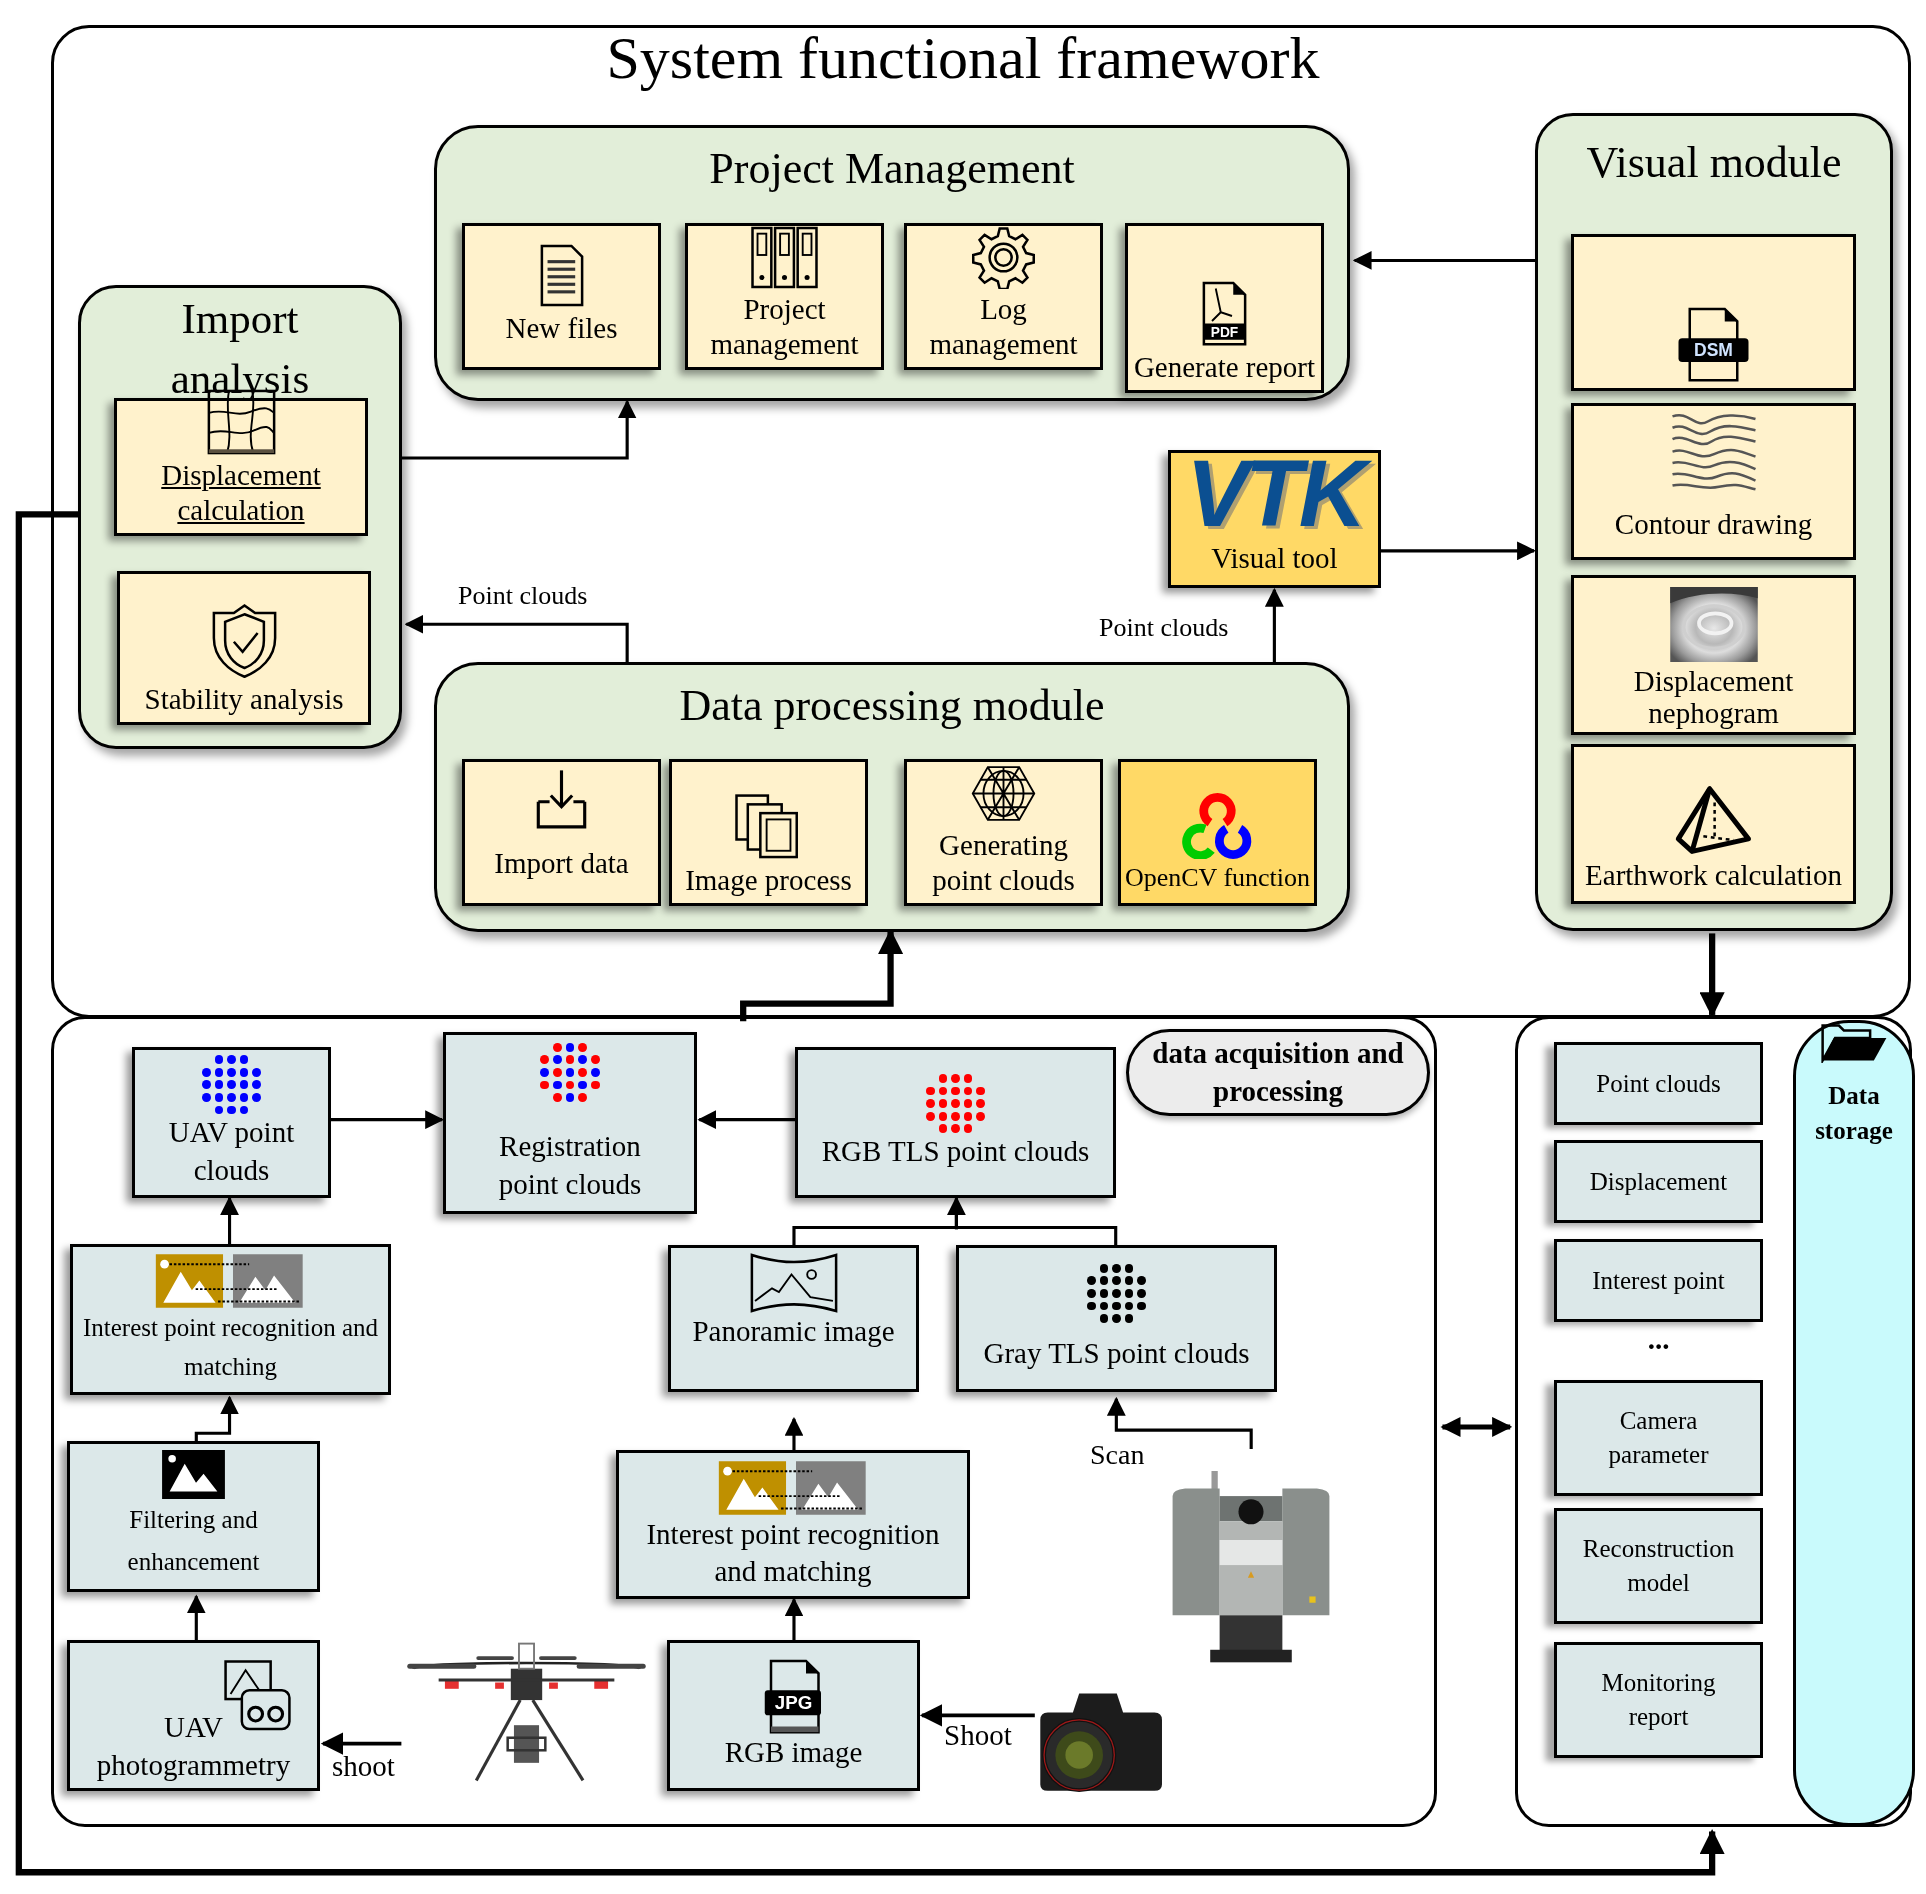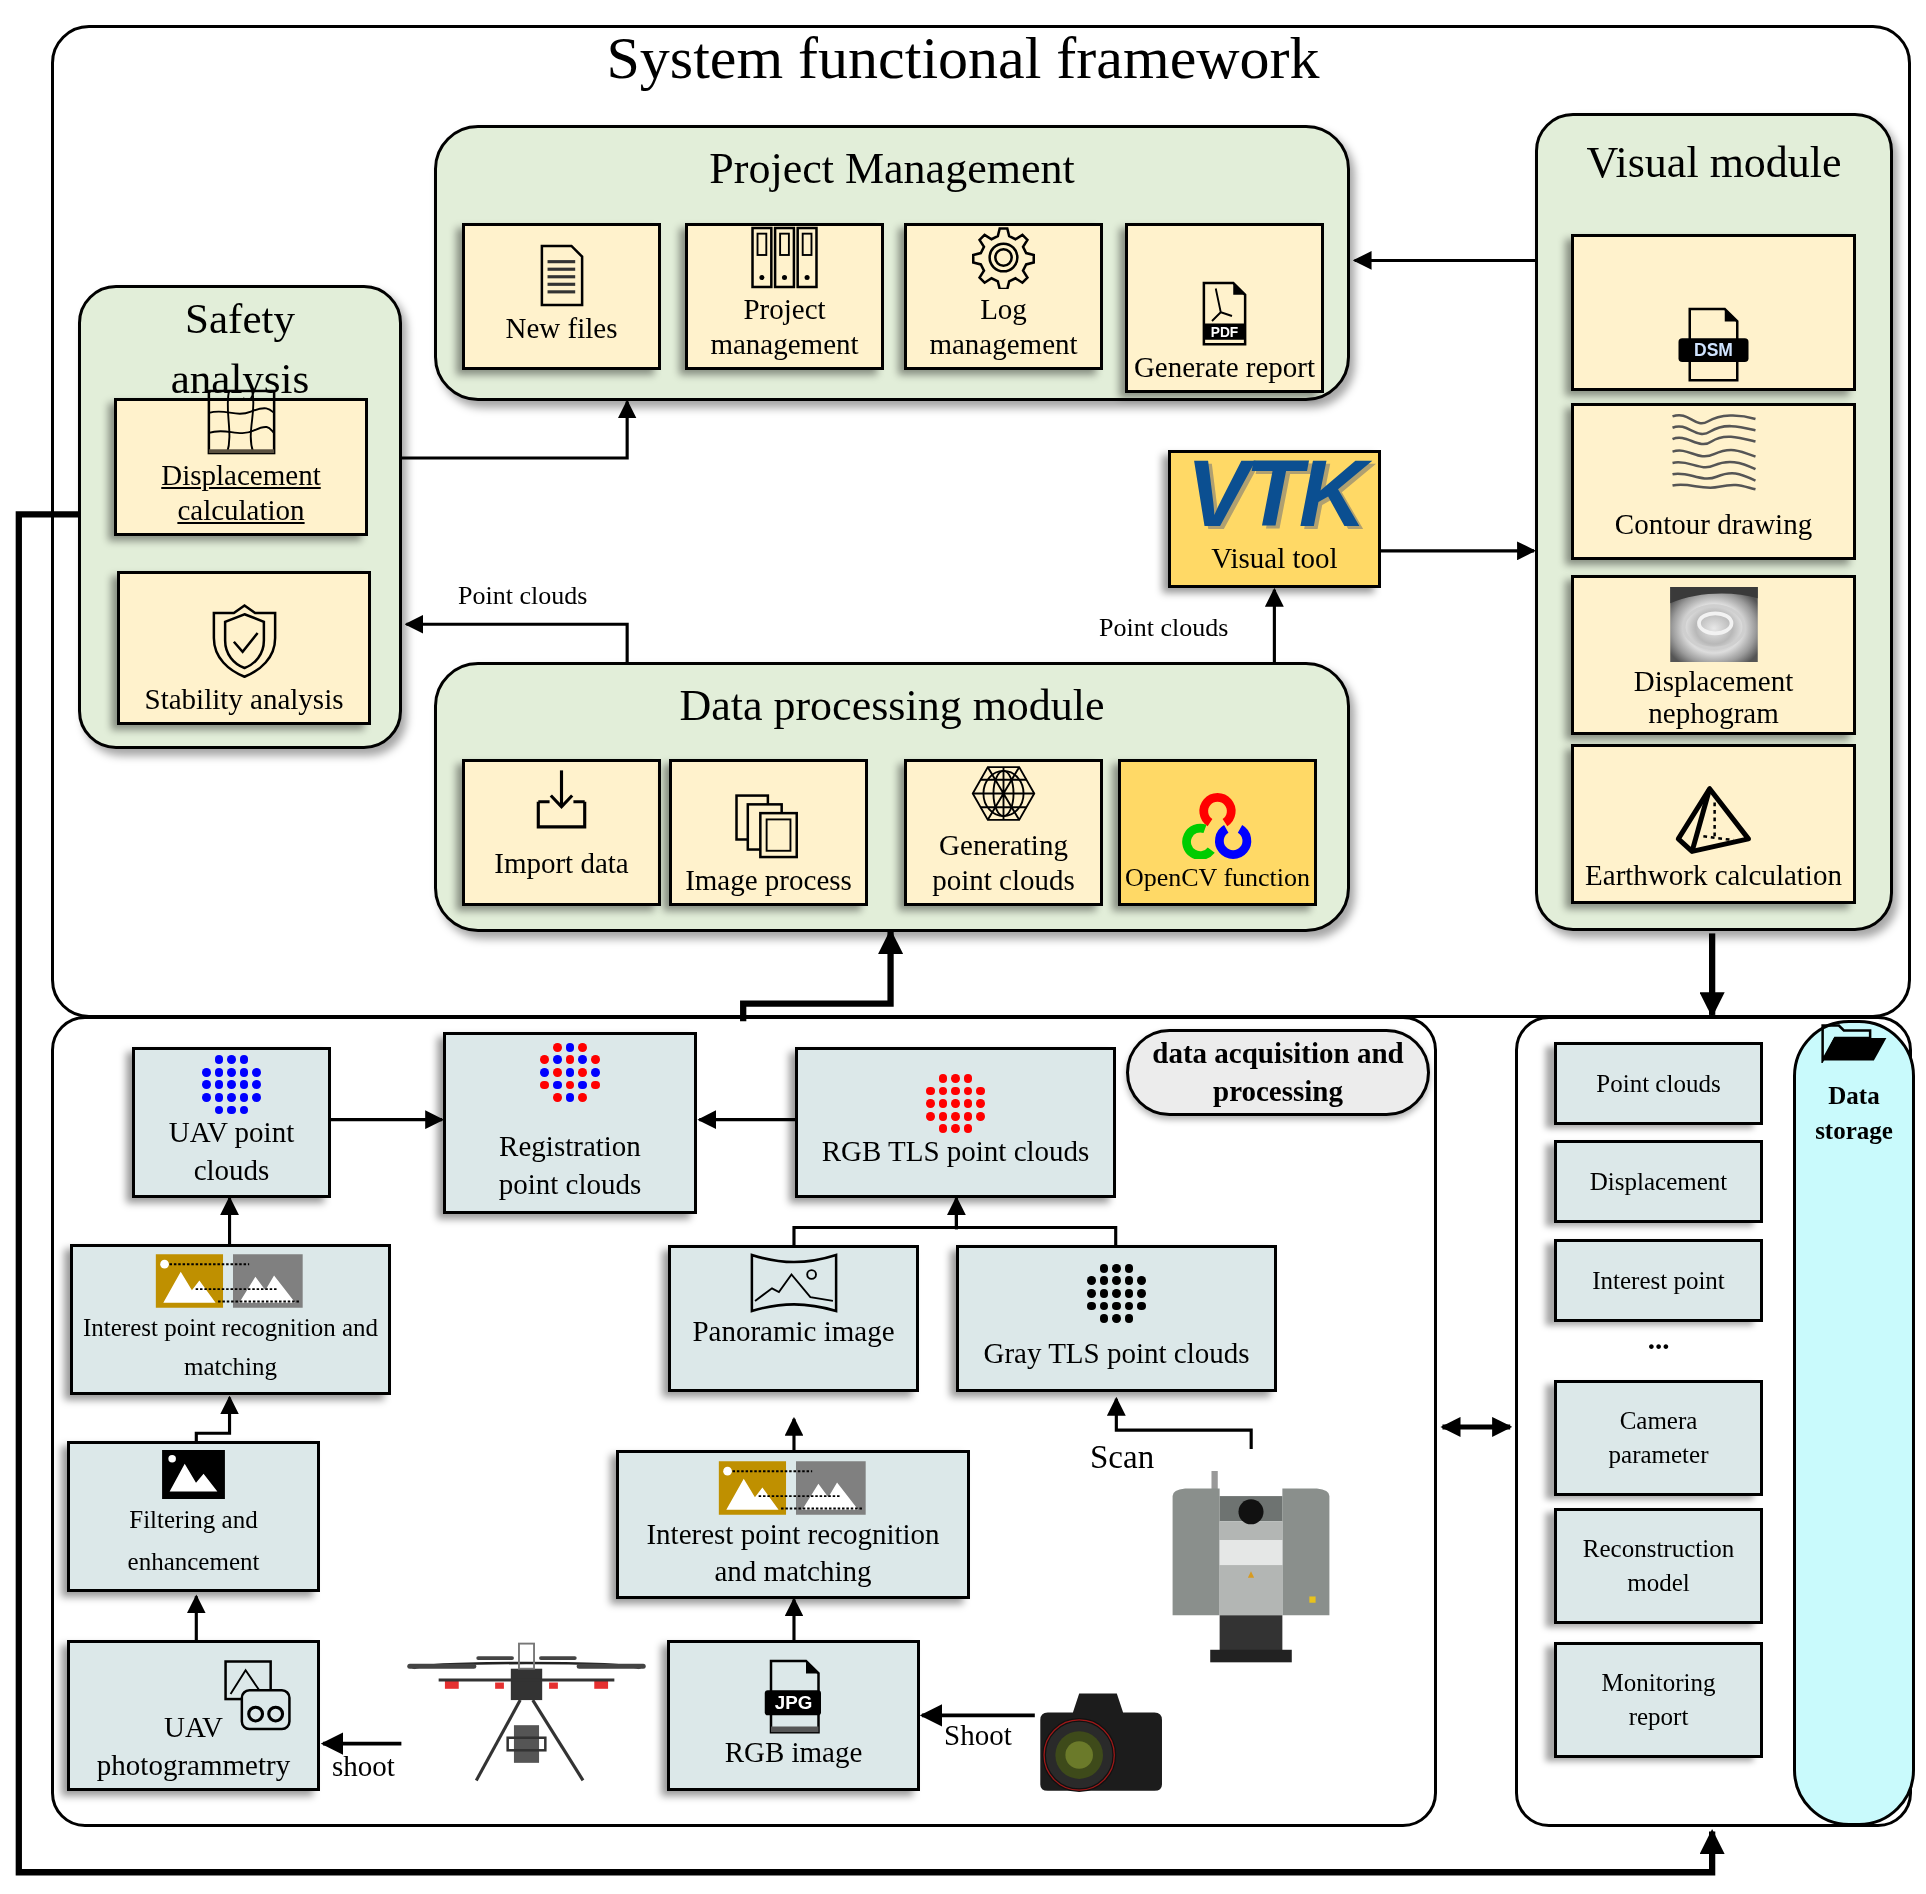--- a/index.html
+++ b/index.html
@@ -153,21 +153,21 @@
     <path d="M3,3 H50 L69,22 V101 H3 Z" fill="#fff2cc" stroke="#000" stroke-width="4"></path>
     <path d="M50,3 V22 H69 Z" fill="#000"></path>
     <path d="M22,12 L30,50 L48,56 M30,50 L16,64" fill="none" stroke="#000" stroke-width="3"></path>
     <rect x="3" y="68" width="66" height="26" fill="#000"></rect>
     <text x="36" y="89" fill="#fff" font-size="22" text-anchor="middle" font-family="Liberation Sans, sans-serif" font-weight="bold">PDF</text>
   </svg>
   <span>Generate report</span>
 </div>
 
 <div class="abs module" style="left:78px; top:285px; width:324px; height:464px; border-radius:38px;">
-  <div class="mod-title" style="top:1.3px; font-size:43px; line-height:1.4; padding:0 50px;">Safety analysis</div>
+  <div class="mod-title" style="top:1.3px; font-size:43px; line-height:1.4; padding:0 50px;">Import analysis</div>
 </div>
 <div class="abs tile" style="left:114px; top:398px; width:254px; height:138px;text-decoration:underline;">
   <svg class="ico" width="69" height="66" viewBox="0 0 110 105">
     <rect x="3" y="3" width="104" height="99" fill="none" stroke="#000" stroke-width="4"></rect>
     <g fill="none" stroke="#000" stroke-width="3">
       <path d="M3,38 C30,30 45,46 70,36 S100,32 107,38"></path>
       <path d="M3,70 C30,60 50,78 75,66 S100,64 107,70"></path>
       <path d="M35,3 C28,35 42,70 32,102"></path>
       <path d="M72,3 C80,35 62,70 74,102"></path>
     </g>
@@ -488,21 +488,21 @@
     <path d="M70,3 V23 H90 Z" fill="#000"></path>
     <rect x="4" y="50" width="90" height="40" rx="5" fill="#000"></rect>
     <text x="50" y="80" fill="#fff" font-size="30" text-anchor="middle" font-family="Liberation Sans, sans-serif" font-weight="bold">JPG</text>
     <rect x="14" y="108" width="76" height="9" fill="#555"></rect>
   </svg>
   <span>RGB image</span>
 </div>
 
 <div class="abs label" style="left:332px; top:1750px; font-size:29px;">shoot</div>
 <div class="abs label" style="left:944px; top:1719px; font-size:29px;">Shoot</div>
-<div class="abs label" style="left:1090px; top:1439px; font-size:33px;">Scan</div>
+<div class="abs label" style="left:1090px; top:1439px; font-size:28px;">Scan</div>
 
 <svg class="abs" width="251" height="157" viewBox="0 0 400 250" style="left:401px; top:1631px;">
   <g stroke="#222" stroke-width="4" fill="none">
     <path d="M20,60 C20,48 380,48 380,60"></path>
   </g>
   <g fill="#444">
     <rect x="10" y="52" width="110" height="8" rx="4"></rect>
       <rect x="280" y="52" width="110" height="8" rx="4"></rect>
     <rect x="120" y="40" width="60" height="6" rx="3"></rect>
       <rect x="220" y="40" width="60" height="6" rx="3"></rect>

